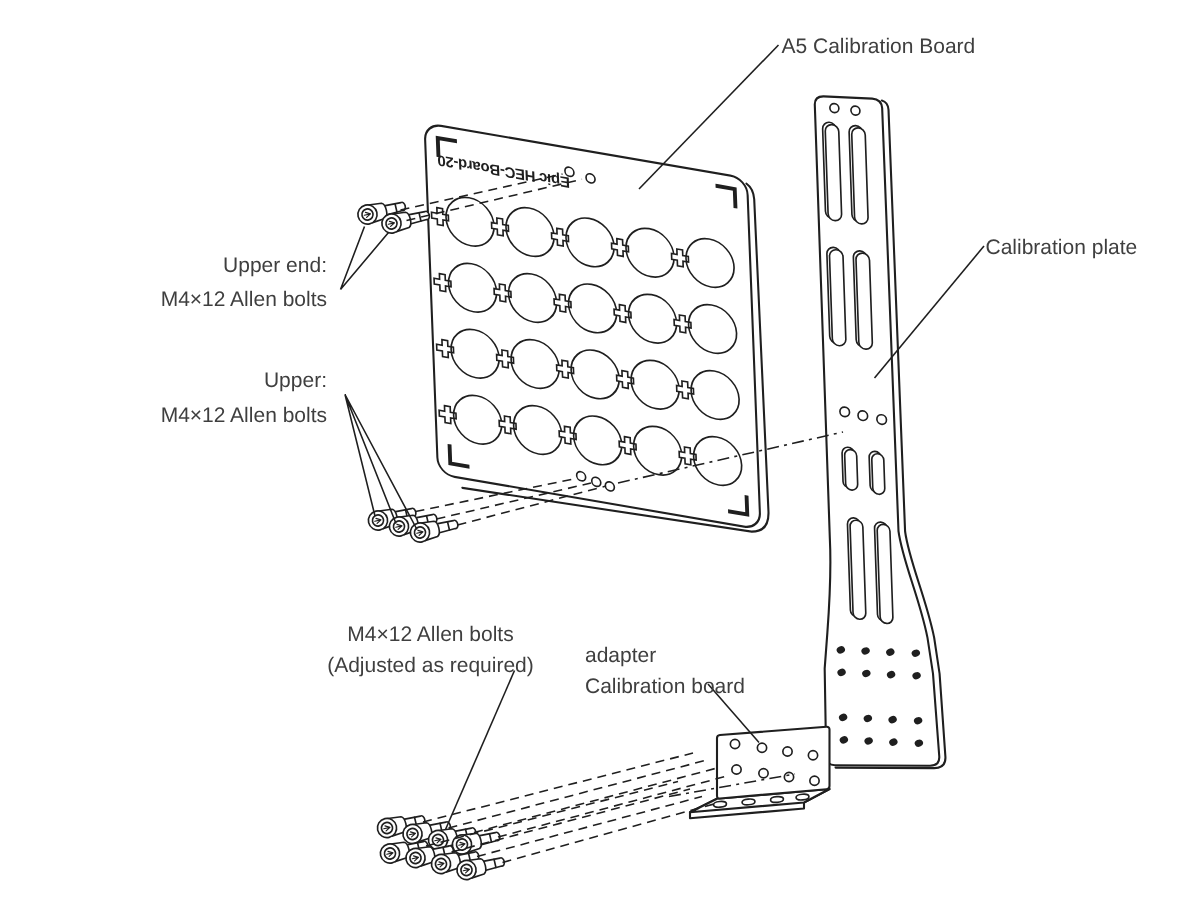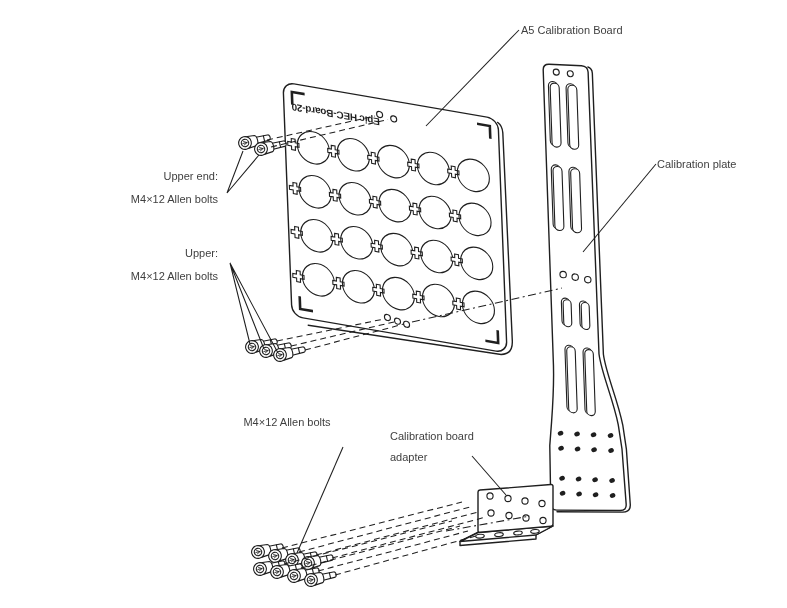--- a/index.html
+++ b/index.html
@@ -1,19 +1,19 @@
 <!DOCTYPE html>
 <html style="--line: #1f1f1f; --text: #3f3f3f; --bg: #ffffff;"><head>
 <meta charset="utf-8">
 <style>
   html,body{margin:0;padding:0;background:#fff;}
   #stage{position:relative;width:787px;height:608px;background:var(--bg,#fff);overflow:hidden;
          font-family:"Liberation Sans",sans-serif;}
   #art{position:absolute;left:0;top:0;}
-  .lbl{position:absolute;font-size:11px;line-height:23px;color:var(--text,#3f3f3f);white-space:nowrap;}
+  .lbl{position:absolute;font-size:14px;line-height:23px;color:var(--text,#3f3f3f);white-space:nowrap;}
   .lbl span{display:block;}
   .r{text-align:right;margin-left:47px;}
   .c{text-align:center;}
   .lh20{line-height:20.5px;}
   .lh21{line-height:21px;}
   
   .ln{fill:none;stroke:var(--line,#1f1f1f);stroke-width:1.4;stroke-linecap:round;stroke-linejoin:round;}
   .thin{stroke-width:1.1;}
   .wfill{fill:#fff;}
   .lead{fill:none;stroke:var(--line,#1f1f1f);stroke-width:1.05;}
@@ -241,19 +241,20 @@
     <span>M4×12 Allen bolts</span>
   </div>
 
   <div class="lbl r" style="right:569px;top:242px">
     <span>Upper:</span>
     <span>M4×12 Allen bolts</span>
   </div>
 
   <div class="lbl c lh20" style="left:207px;top:412px;width:160px">
     <span>M4×12 Allen bolts</span>
+    <span>(Adjusted as required)</span>
   </div>
 
   <div class="lbl lh20" style="left:390px;top:426px">
+    <span>adapter</span>
     <span>Calibration board</span>
-    <span>adapter</span>
   </div>
 </div>
 
 </body></html>

